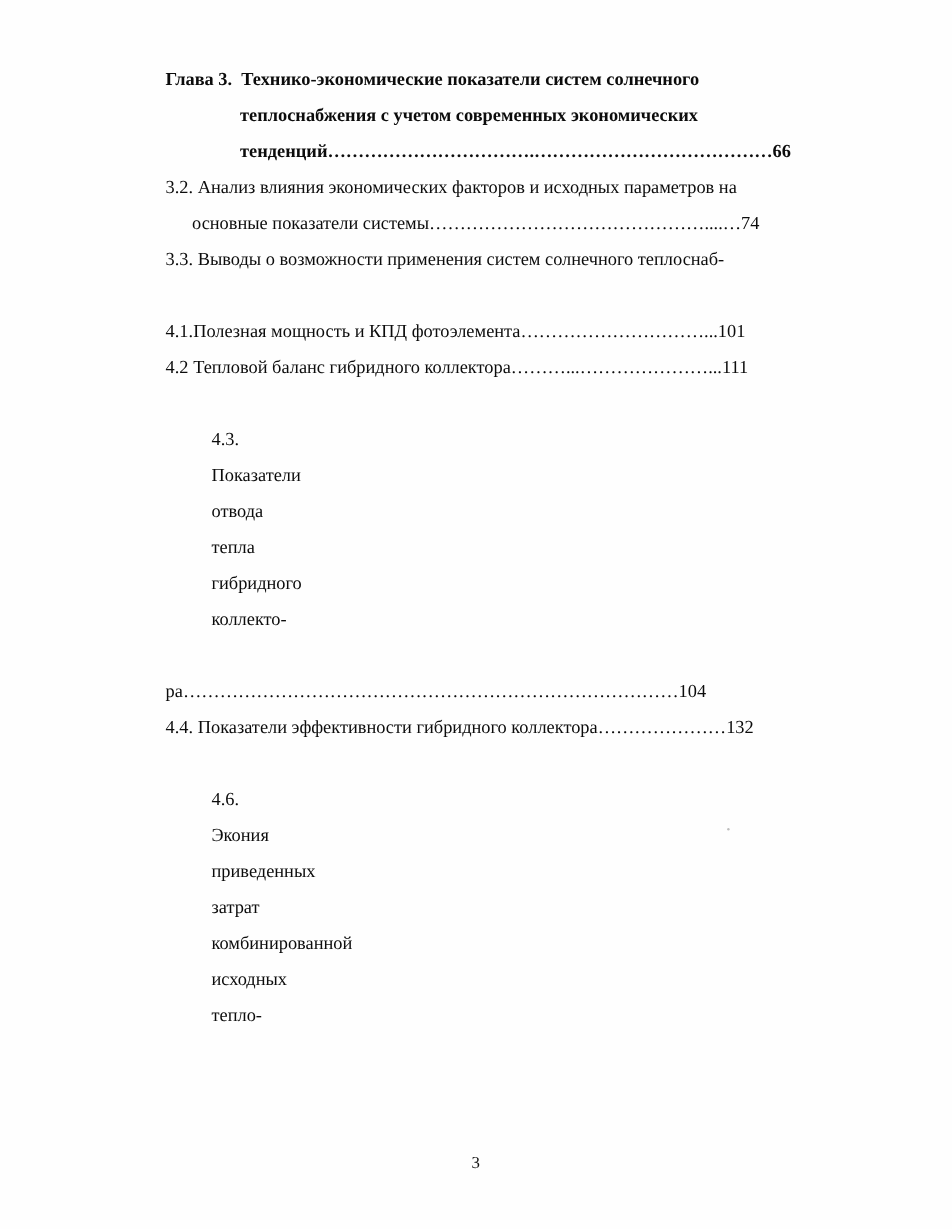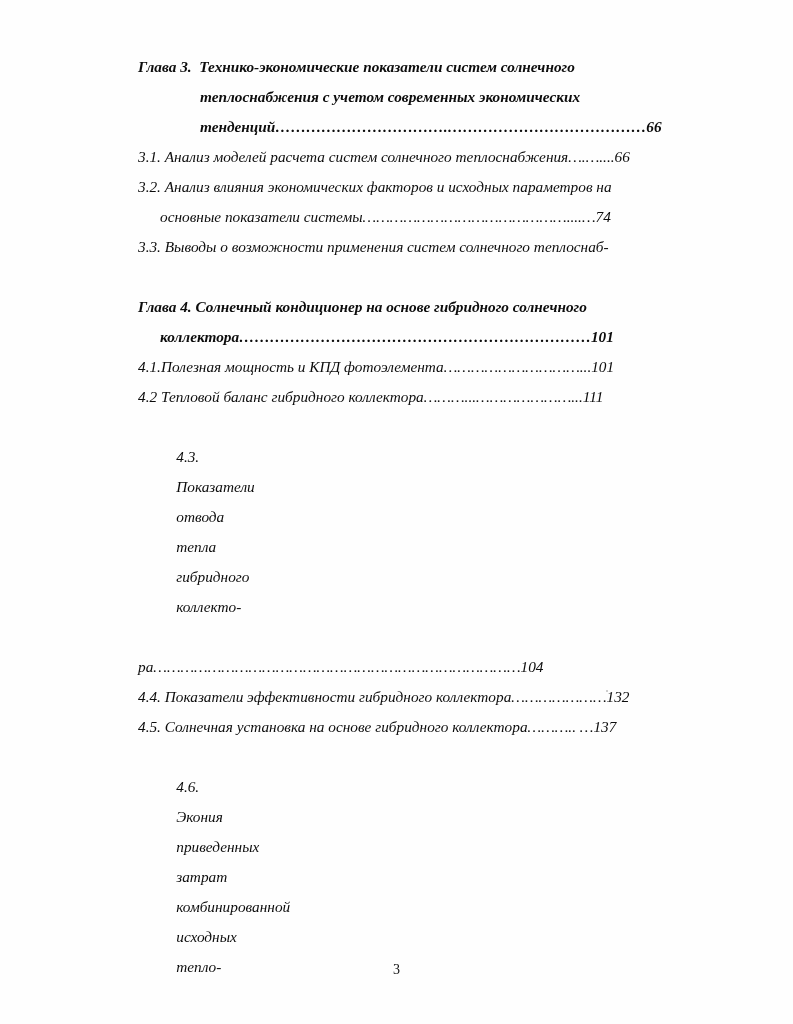--- a/index.html
+++ b/index.html
@@ -23,21 +23,20 @@
     background: #fefefe;
   }
   .content {
     position: absolute;
     left: 138px;
     top: 52px;
     width: 578px;
   }
   .block {
     margin-bottom: 0;
-    font-style: italic;
   }
   .entry {
     font-size: 15.3px;
     line-height: 30px;
     text-align: justify;
     text-justify: inter-word;
     white-space: normal;
   }
   .entry .ln {
     display: block;
@@ -83,47 +82,36 @@
   <div class="content">
 
     <div class="block">
       <div class="entry bold">
         <span class="ln indent1">Глава 3.  Технико-экономические показатели систем солнечного</span>
         <span class="ln indent2">теплоснабжения с учетом современных экономических</span>
         <span class="ln indent2">тенденций…………………………….…………………………………66</span>
       </div>
     </div>
 
-    <div class="block">
-      <div class="entry">
-        <span class="ln indent1">3.1. Анализ моделей расчета систем солнечного теплоснабжения….…....66</span>
-      </div>
-    </div>
 
     <div class="block">
       <div class="entry">
         <span class="ln indent1">3.2. Анализ влияния экономических факторов и исходных параметров на</span>
         <span class="ln indent3">основные показатели системы………………………………………....…74</span>
       </div>
     </div>
 
     <div class="block">
       <div class="entry">
         <span class="ln indent1">3.3. Выводы о возможности применения систем солнечного теплоснаб-</span>
       </div>
     </div>
 
     <div class="gap-lg"></div>
 
-    <div class="block">
-      <div class="entry bold">
-        <span class="ln indent1">Глава 4. Солнечный кондиционер на основе гибридного солнечного</span>
-        <span class="ln indent3">коллектора……………………………………………………………101</span>
-      </div>
-    </div>
 
     <div class="block">
       <div class="entry">
         <span class="ln indent1">4.1.Полезная мощность и КПД фотоэлемента…………………………...101</span>
       </div>
     </div>
 
     <div class="block">
       <div class="entry">
         <span class="ln indent1">4.2 Тепловой баланс гибридного коллектора………...…………………...111</span>
@@ -143,25 +131,20 @@
         <span class="ln indent1">ра………………………………………………………………………104</span>
       </div>
     </div>
 
     <div class="block">
       <div class="entry">
         <span class="ln indent1">4.4. Показатели эффективности гибридного коллектора…………………132</span>
       </div>
     </div>
 
-    <div class="block">
-      <div class="entry">
-        <span class="ln indent1">4.5. Солнечная установка на основе гибридного коллектора……….. …137</span>
-      </div>
-    </div>
 
     <div class="block">
       <div class="entry">
         <span class="ln justify-line">
           <span>4.6.</span>
           <span>Экония</span>
           <span>приведенных</span>
           <span>затрат</span>
           <span>комбинированной</span>
           <span>исходных</span>

